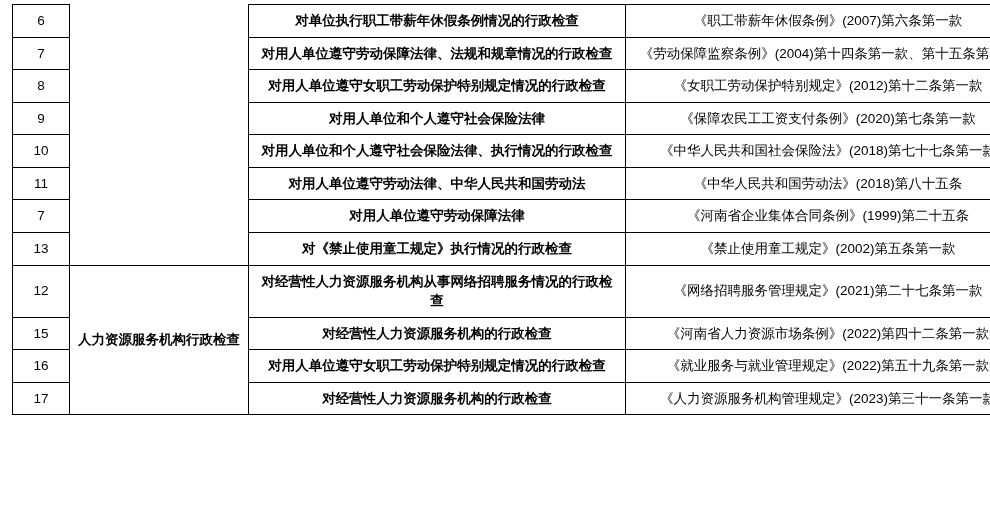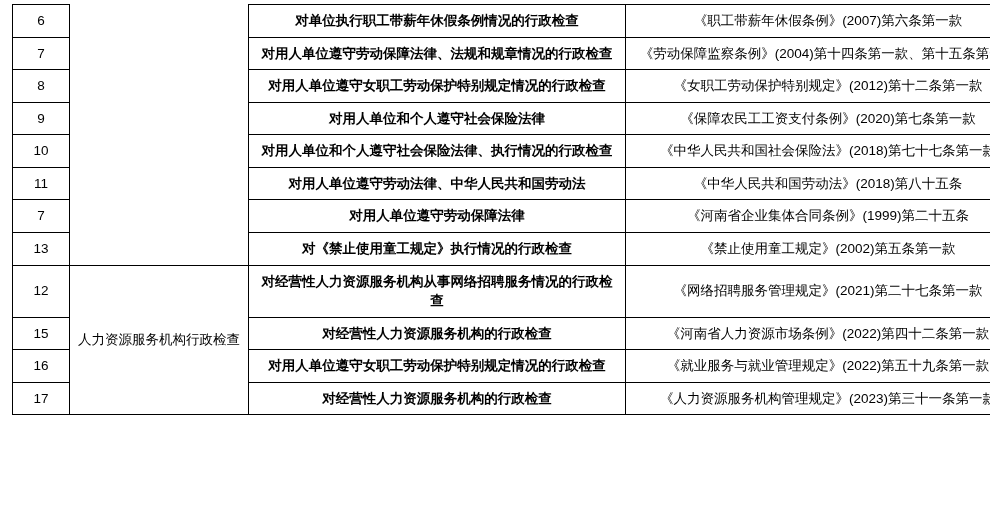--- a/index.html
+++ b/index.html
@@ -37,20 +37,21 @@
     word-break: break-all;
   }
   td.col-index {
     width: 44px;
     text-align: center;
   }
   td.col-category {
     width: 166px;
     text-align: center;
     line-height: 1.5;
+    font-weight: bold;
   }
   td.col-item {
     width: 364px;
     text-align: center;
     font-weight: bold;
   }
   td.col-basis {
     width: 392px;
     text-align: center;
   }

